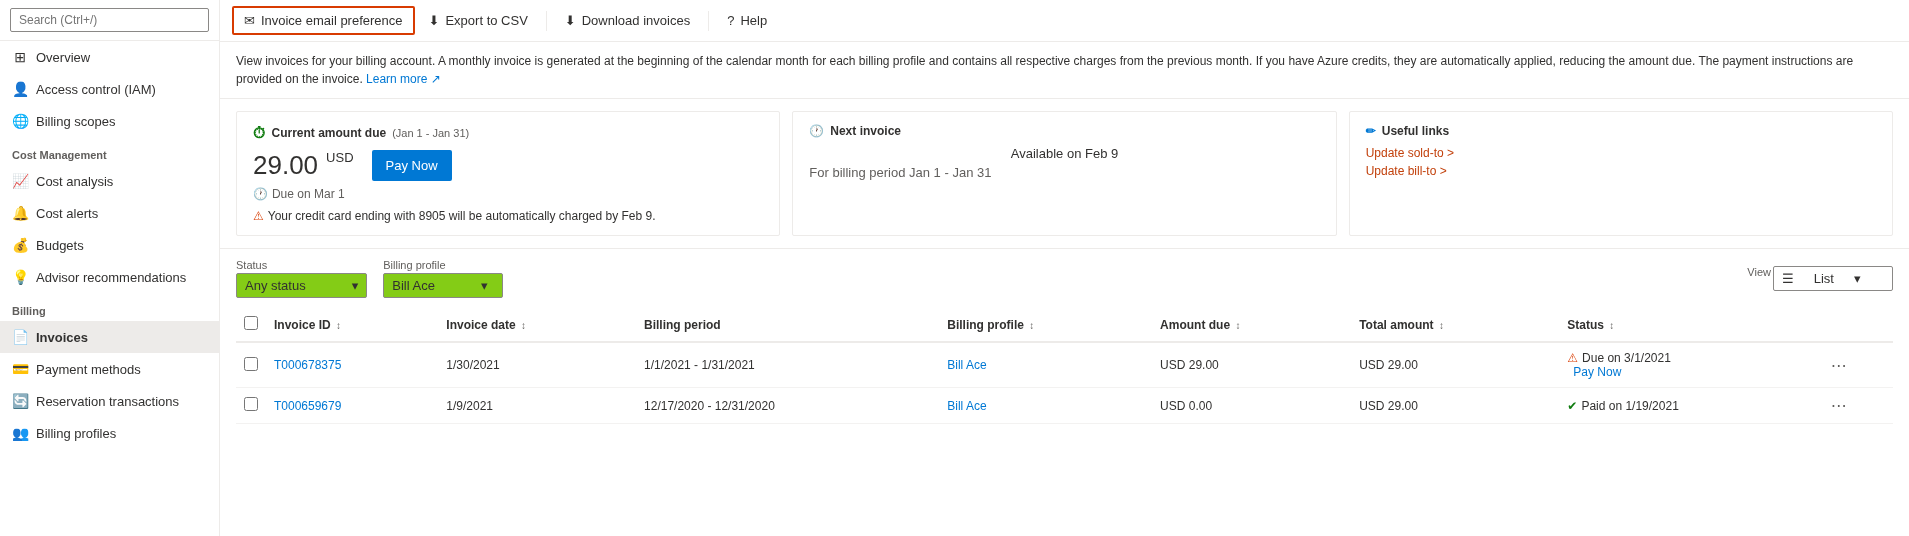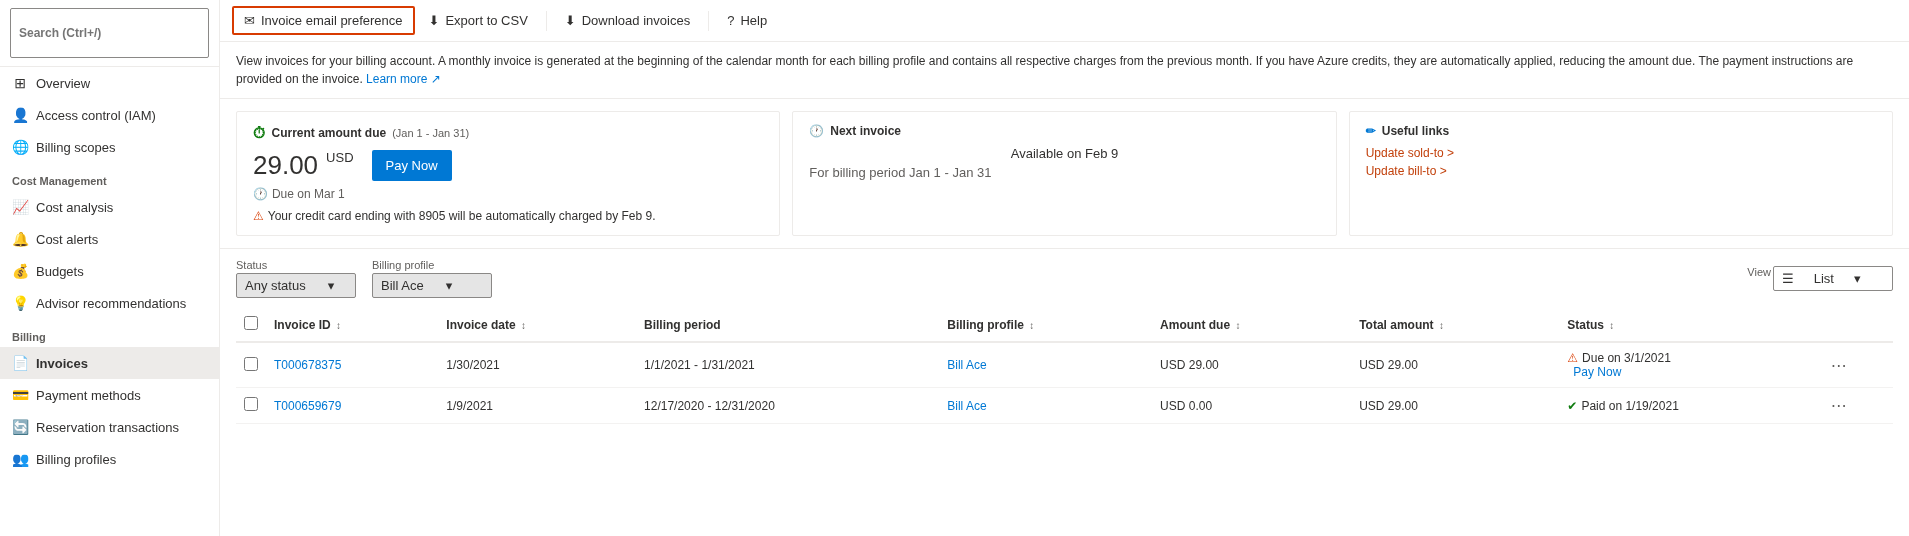--- a/index.html
+++ b/index.html
@@ -1,21 +1,21 @@
 <!DOCTYPE html>
 <html><head>
   <meta charset="utf-8">
   <style>
     * { box-sizing: border-box; margin: 0; padding: 0; }
     body { font-family: 'Segoe UI', Arial, sans-serif; font-size: 13px; color: #323130; background: #fff; display: flex; height: 536px; overflow: hidden; }
 
     
     .sidebar { width: 220px; min-width: 220px; background: #fff; border-right: 1px solid #edebe9; display: flex; flex-direction: column; overflow-y: auto; }
     .sidebar-search { padding: 8px 10px; border-bottom: 1px solid #edebe9; }
-    .sidebar-search input { width: 100%; border: 1px solid #8a8886; border-radius: 2px; padding: 17px 8px; font-size: 12px; color: #323130; font-weight: bold; }
+    .sidebar-search input { width: 100%; border: 1px solid #8a8886; border-radius: 2px; padding: 4px 8px; font-size: 12px; color: #323130; }
     .sidebar-item { display: flex; align-items: center; padding: 8px 12px; cursor: pointer; color: #323130; gap: 8px; font-size: 13px; }
     .sidebar-item.active { background: #edebe9; font-weight: 600; }
     .sidebar-item .icon { width: 16px; text-align: center; font-size: 14px; }
     .sidebar-section-label { padding: 12px 12px 4px 12px; font-size: 11px; font-weight: 600; color: #605e5c; text-transform: none; }
 
     
     .main { flex: 1; display: flex; flex-direction: column; overflow: hidden; }
 
     
     .toolbar { display: flex; align-items: center; padding: 6px 12px; border-bottom: 1px solid #edebe9; gap: 4px; background: #fff; }
@@ -36,21 +36,21 @@
     .amount-unit { font-size: 13px; color: #323130; }
     .pay-now-btn { background: #0078d4; color: #fff; border: none; padding: 5px 14px; border-radius: 2px; cursor: pointer; font-size: 13px; margin-left: 10px; }
     .card-sub { font-size: 12px; color: #605e5c; margin-top: 6px; display: flex; align-items: center; gap: 4px; }
     .card-warning { font-size: 12px; color: #323130; margin-top: 8px; display: flex; align-items: flex-start; gap: 4px; }
     .card-link { color: #c2410c; text-decoration: none; display: block; margin-top: 4px; font-size: 12px; }
 
     
     .filters-row { display: flex; align-items: center; padding: 10px 16px; gap: 16px; }
     .filter-group { display: flex; flex-direction: column; gap: 2px; }
     .filter-label { font-size: 11px; color: #605e5c; }
-    .filter-select { display: flex; align-items: center; border: 1px solid #8a8886; border-radius: 2px; padding: 4px 8px; background: #e5e5e5; cursor: pointer; gap: 22px; font-size: 13px; min-width: 120px; }
+    .filter-select { display: flex; align-items: center; border: 1px solid #8a8886; border-radius: 2px; padding: 4px 8px; background: #84cc16; cursor: pointer; gap: 46px; font-size: 13px; min-width: 120px; }
     .view-group { margin-left: auto; display: flex; gap: 2px; }
     .view-select { display: flex; align-items: center; border: 1px solid #8a8886; border-radius: 2px; padding: 4px 8px; background: #fff; cursor: pointer; gap: 20px; font-size: 13px; min-width: 120px; }
 
     
     .table-container { flex: 1; overflow-y: auto; padding: 0 16px; }
     table { width: 100%; border-collapse: collapse; }
     thead th { text-align: left; padding: 8px 8px; font-size: 12px; font-weight: 600; color: #323130; border-bottom: 2px solid #edebe9; white-space: nowrap; }
     tbody td { padding: 8px 8px; font-size: 12px; color: #323130; border-bottom: 1px solid #f3f2f1; }
     .sort-icon { color: #605e5c; font-size: 10px; margin-left: 2px; }
     .invoice-link { color: #0078d4; text-decoration: none; }

